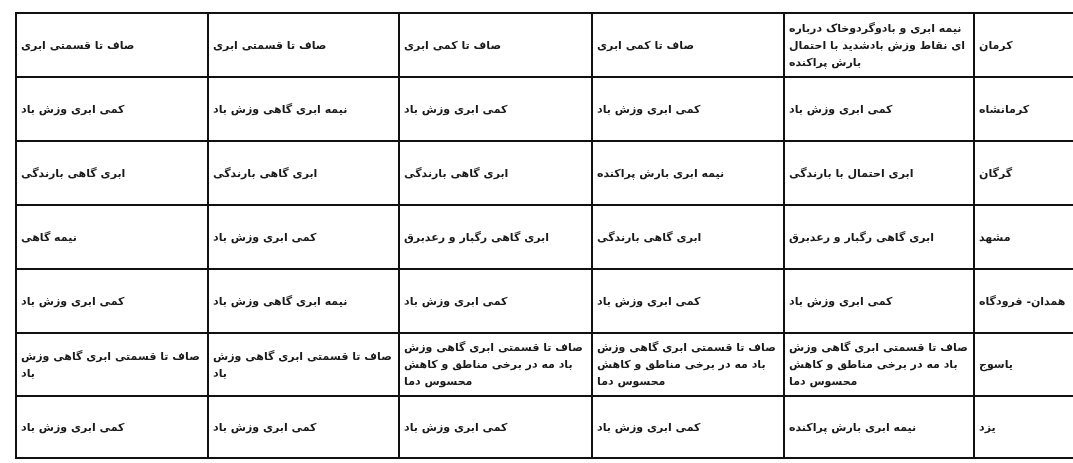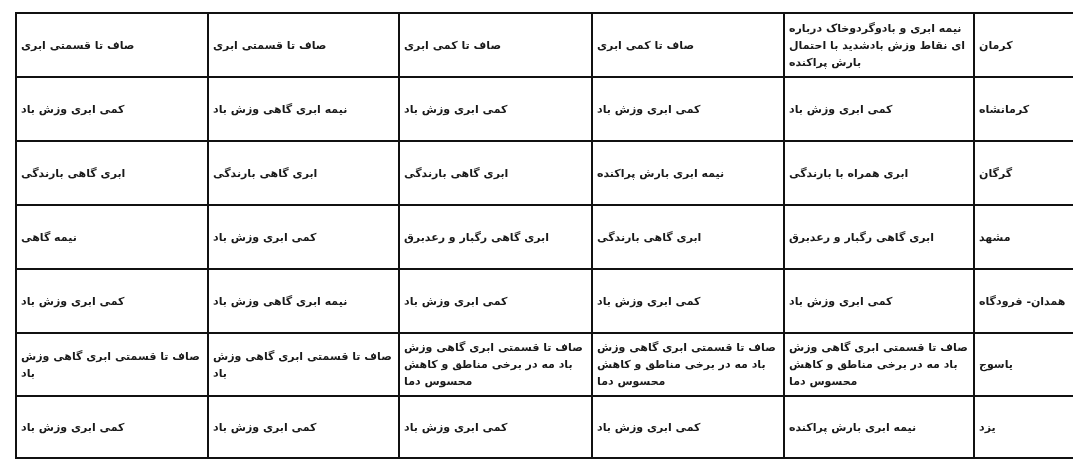--- a/index.html
+++ b/index.html
@@ -36,21 +36,21 @@
       <tr>
         <td class="city">کرمانشاه</td>
         <td>کمی ابری وزش باد</td>
         <td>کمی ابری وزش باد</td>
         <td>کمی ابری وزش باد</td>
         <td>نیمه ابری گاهی وزش باد</td>
         <td>کمی ابری وزش باد</td>
       </tr>
       <tr>
         <td class="city">گرگان</td>
-        <td>ابری همراه با بارندگی</td>
+        <td>ابری احتمال با بارندگی</td>
         <td>نیمه ابری بارش پراکنده</td>
         <td>ابری گاهی بارندگی</td>
         <td>ابری گاهی بارندگی</td>
         <td>ابری گاهی بارندگی</td>
       </tr>
       <tr>
         <td class="city">مشهد</td>
         <td>ابری گاهی رگبار و رعدبرق</td>
         <td>ابری گاهی بارندگی</td>
         <td>ابری گاهی رگبار و رعدبرق</td>

